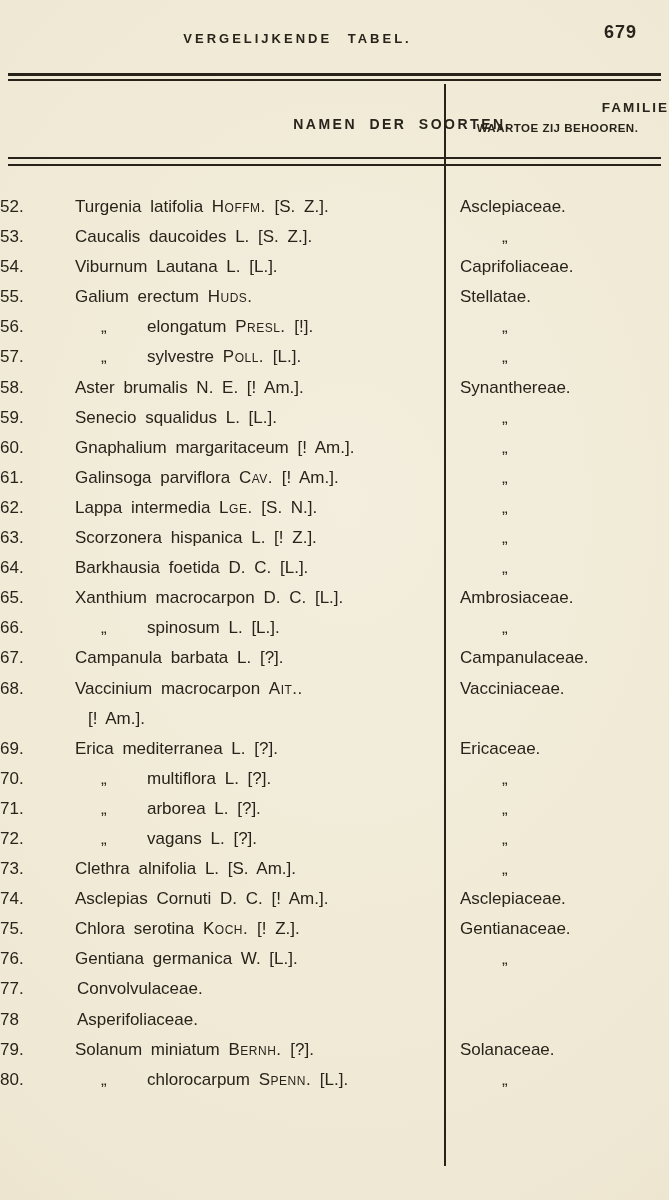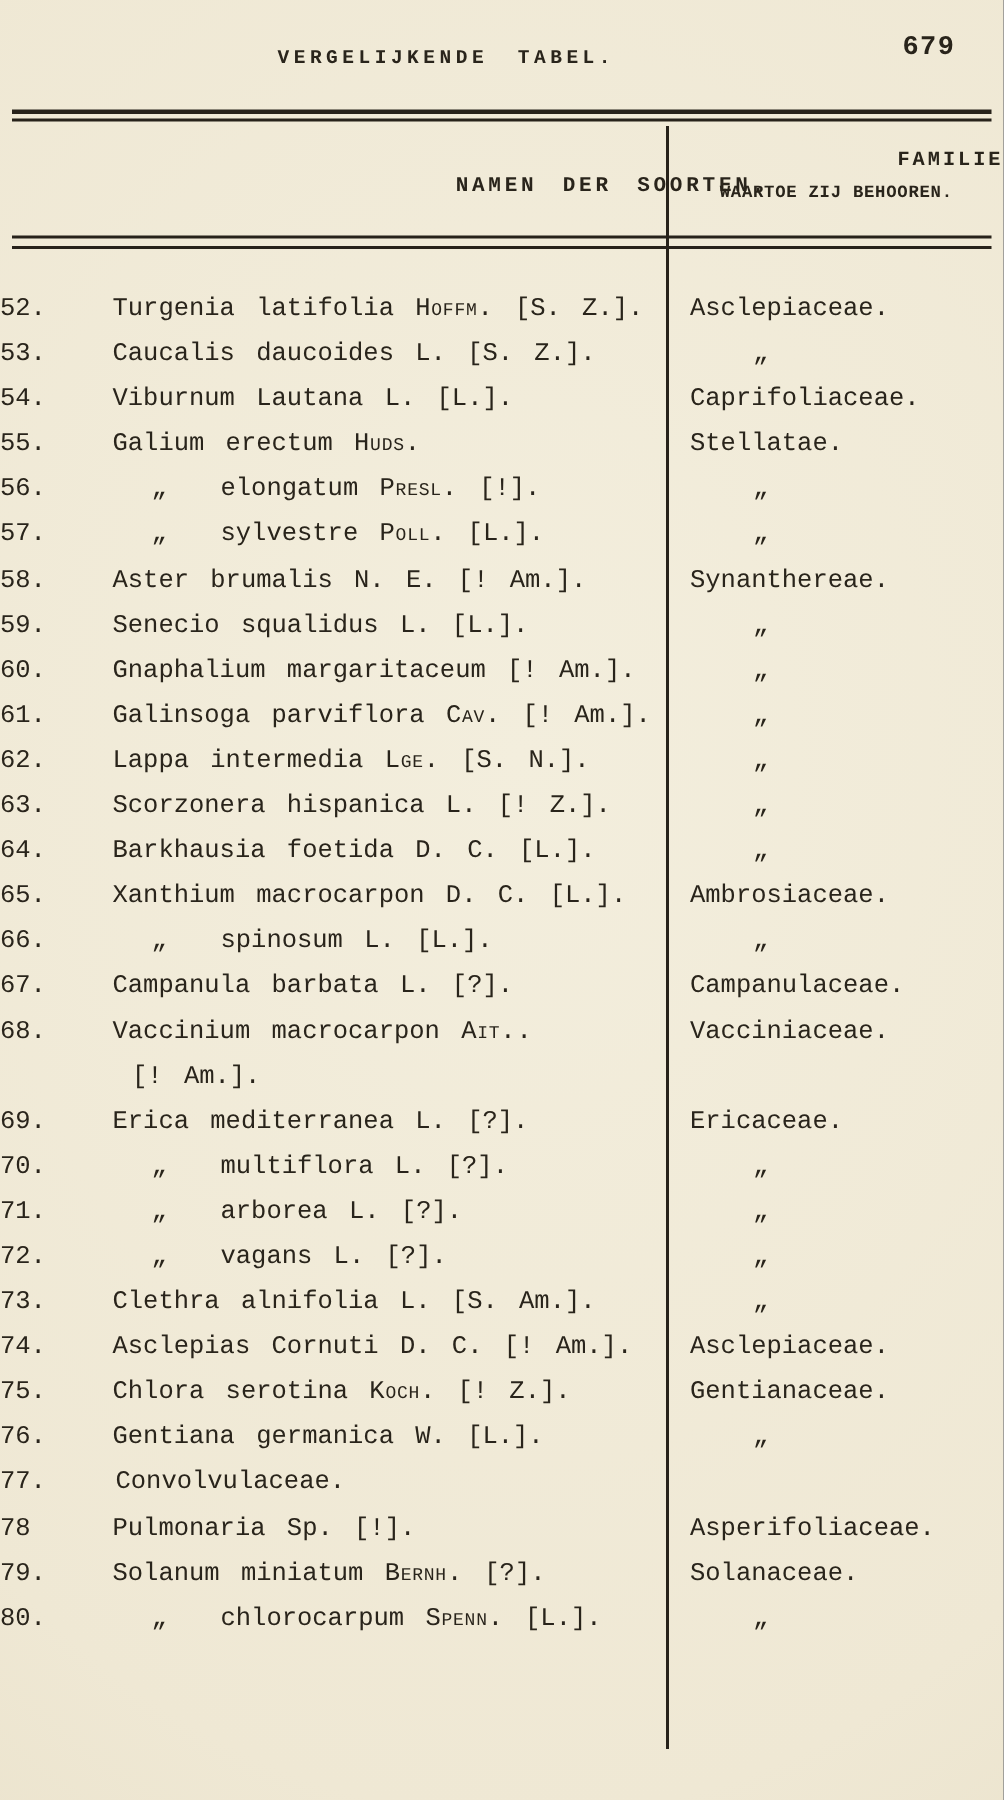--- a/index.html
+++ b/index.html
@@ -1,21 +1,21 @@
 <!DOCTYPE html>
 <html><head>
 <meta charset="utf-8">
 <style>
   html,body { margin:0; padding:0; background:#888; }
   .page {
     position:relative;
     width:669px; height:1200px;
     margin:0 auto;
     background: radial-gradient(ellipse 130% 95% at 52% 42%, #f3eedd 0%, #efe8d4 62%, #e6ddc4 100%);
-    font-family:Liberation Mono, monospace;
+    font-family:Liberation Sans, sans-serif;
     color:#29241b;
     overflow:hidden;
   }
 
   
   .running-head { position:absolute; top:22px; left:0; right:0; height:34px; }
   .head-title {
     position:absolute; left:0; right:74px; top:9px;
     text-align:center; font-size:13px; font-weight:700;
     letter-spacing:3px; word-spacing:9px;
@@ -221,21 +221,20 @@
         <span class="num">76.</span>
         <span class="name"><span>Gentiana germanica W. [L.].</span></span>
         <span class="family"><span class="fam-ditto">„</span></span>
       </div>
       <div class="row">
         <span class="num">77.</span>
         <span class="family">Convolvulaceae.</span>
       </div>
       <div class="row">
         <span class="num">78</span>
-        <span class="name"><span>Pulmonaria Sp. [!].</span></span>
         <span class="family">Asperifoliaceae.</span>
       </div>
       <div class="row">
         <span class="num">79.</span>
         <span class="name"><span>Solanum miniatum </span><span class="sc">Bernh.</span><span> [?].</span></span>
         <span class="family">Solanaceae.</span>
       </div>
       <div class="row">
         <span class="num">80.</span>
         <span class="name"><span class="ditto-n">„</span><span>chlorocarpum </span><span class="sc">Spenn.</span><span> [L.].</span></span>

